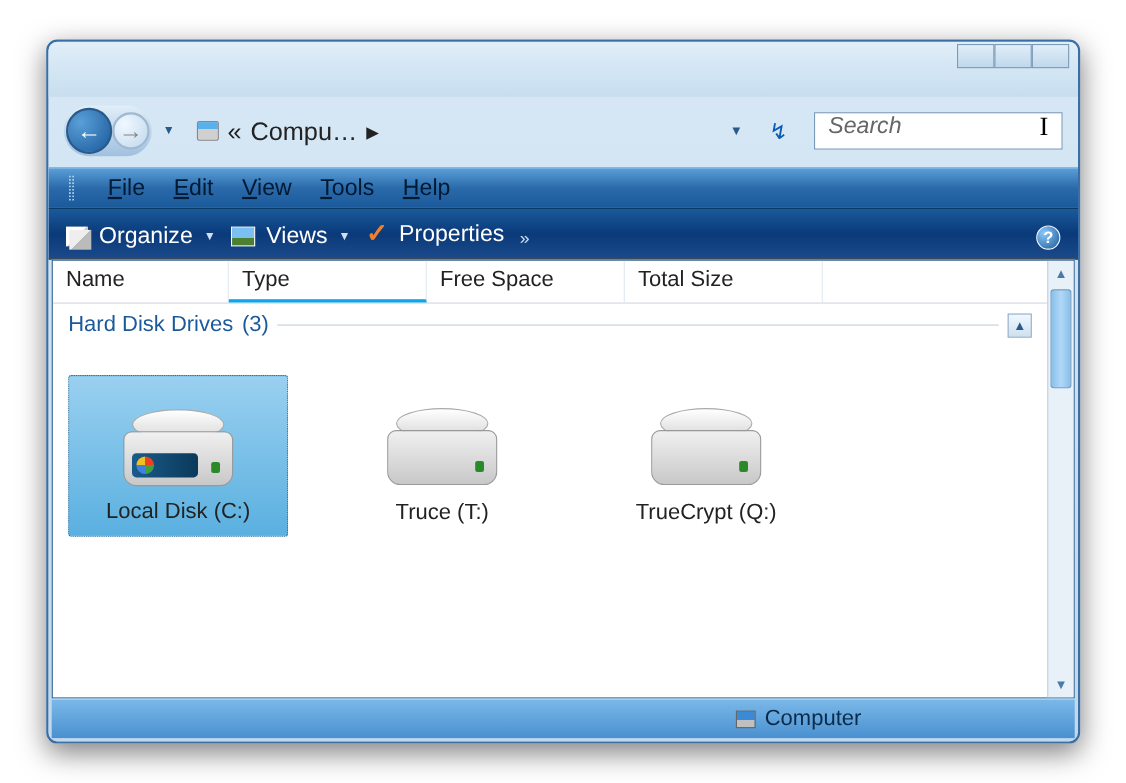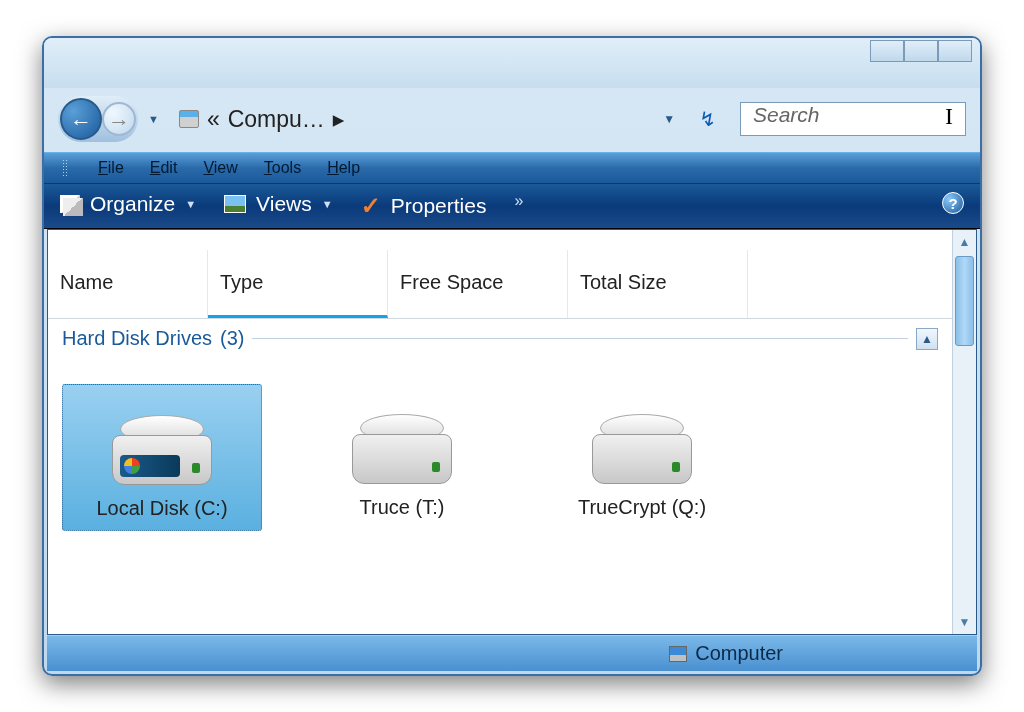--- a/index.html
+++ b/index.html
@@ -119,38 +119,38 @@
   color: #000;
   font-size: 24px;
 }
 .menubar {
   background: linear-gradient(to bottom, #5a9fd8 0%, #2a6aaa 50%, #1a5a9a 100%);
   border-top: 1px solid #6ab0e8;
   border-bottom: 1px solid #0a3a6a;
   padding: 6px 18px;
   display: flex;
   gap: 26px;
-  font-size: 16px;
+  font-size: 21px;
   color: #001a33;
 }
 .menubar span { cursor: default; }
 .menubar u { text-decoration: underline; }
 .menu-grip {
   width: 6px;
   background-image: radial-gradient(#b0d0e8 1px, transparent 1px);
   background-size: 3px 3px;
   margin-right: 4px;
 }
 .toolbar {
   background: linear-gradient(to bottom, #1a5a9a 0%, #0a3a7a 50%, #1a4a8a 100%);
   border-bottom: 1px solid #000;
   padding: 8px 16px;
   display: flex;
-  align-items: flex-start;
-  gap: 28px;
+  align-items: flex-end;
+  gap: 14px;
   color: #fff;
   font-size: 21px;
 }
 .toolbar-item { display: flex; align-items: center; gap: 10px; }
 .tb-dropdown { font-size: 11px; color: #d0e0f0; }
 .organize-icon {
   width: 20px; height: 18px;
   background: linear-gradient(135deg, #fff 50%, #ccc 50%);
   position: relative;
 }
@@ -189,23 +189,22 @@
   flex-direction: column;
   overflow: hidden;
 }
 .column-headers {
   display: flex;
   border-bottom: 1px solid #d0d8e0;
   font-size: 20px;
   color: #222;
 }
 .col-header {
-  padding: 21px 12px;
+  padding: 6px 12px;
   border-right: 1px solid #e0e8f0;
-  margin-top: 20px;
 }
 .col-header.active-sort { border-bottom: 3px solid #0ea5e9; }
 .file-area {
   flex: 1;
   padding: 8px 14px;
   position: relative;
 }
 .group-header {
   display: flex;
   align-items: center;
@@ -229,20 +228,21 @@
 }
 .drive-item {
   width: 200px;
   display: flex;
   flex-direction: column;
   align-items: center;
   gap: 12px;
   padding: 10px;
   font-size: 20px;
   color: #222;
+  justify-content: space-between;
 }
 .drive-item.selected {
   background: linear-gradient(to bottom, #9ad0f0, #5ab0e0);
   border: 1px dotted #2a6a9a;
   border-radius: 3px;
 }
 .drive-icon {
   width: 120px;
   height: 90px;
   position: relative;

